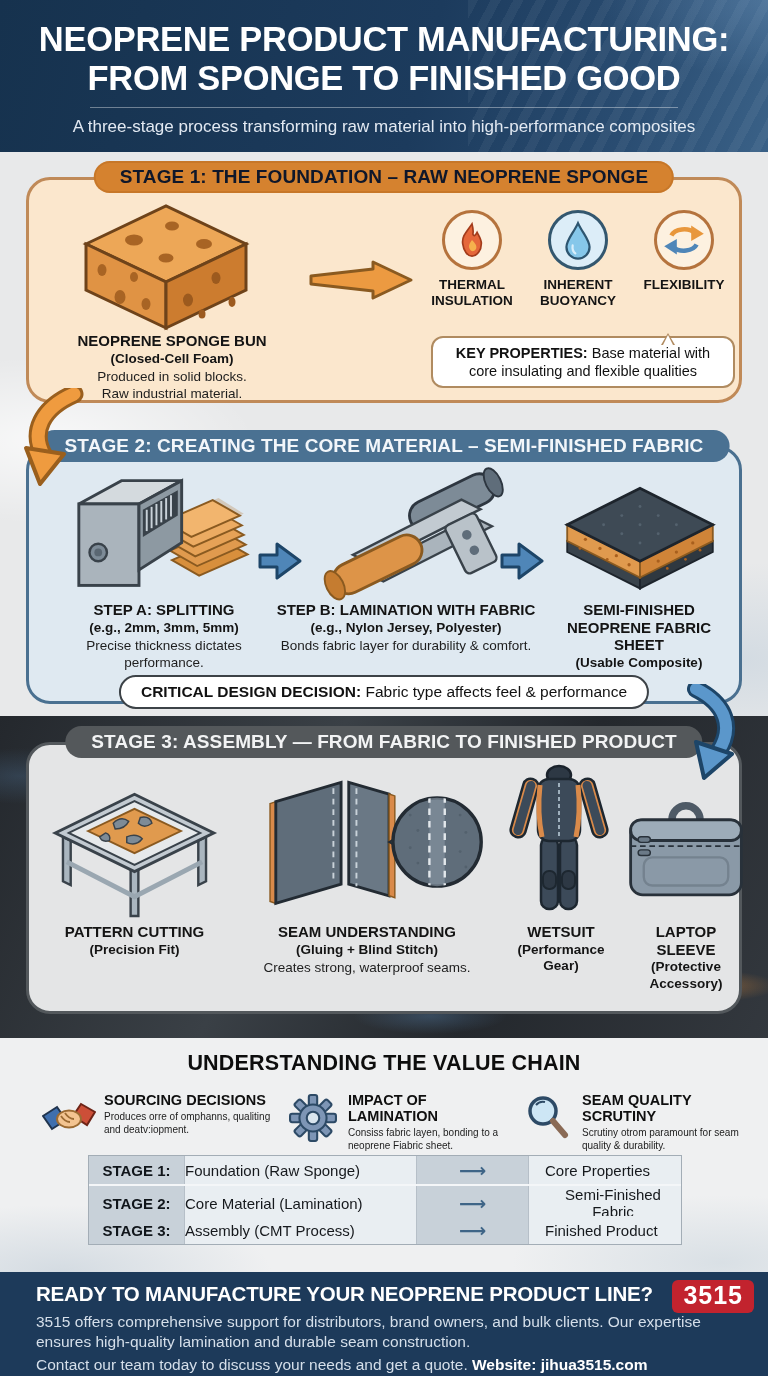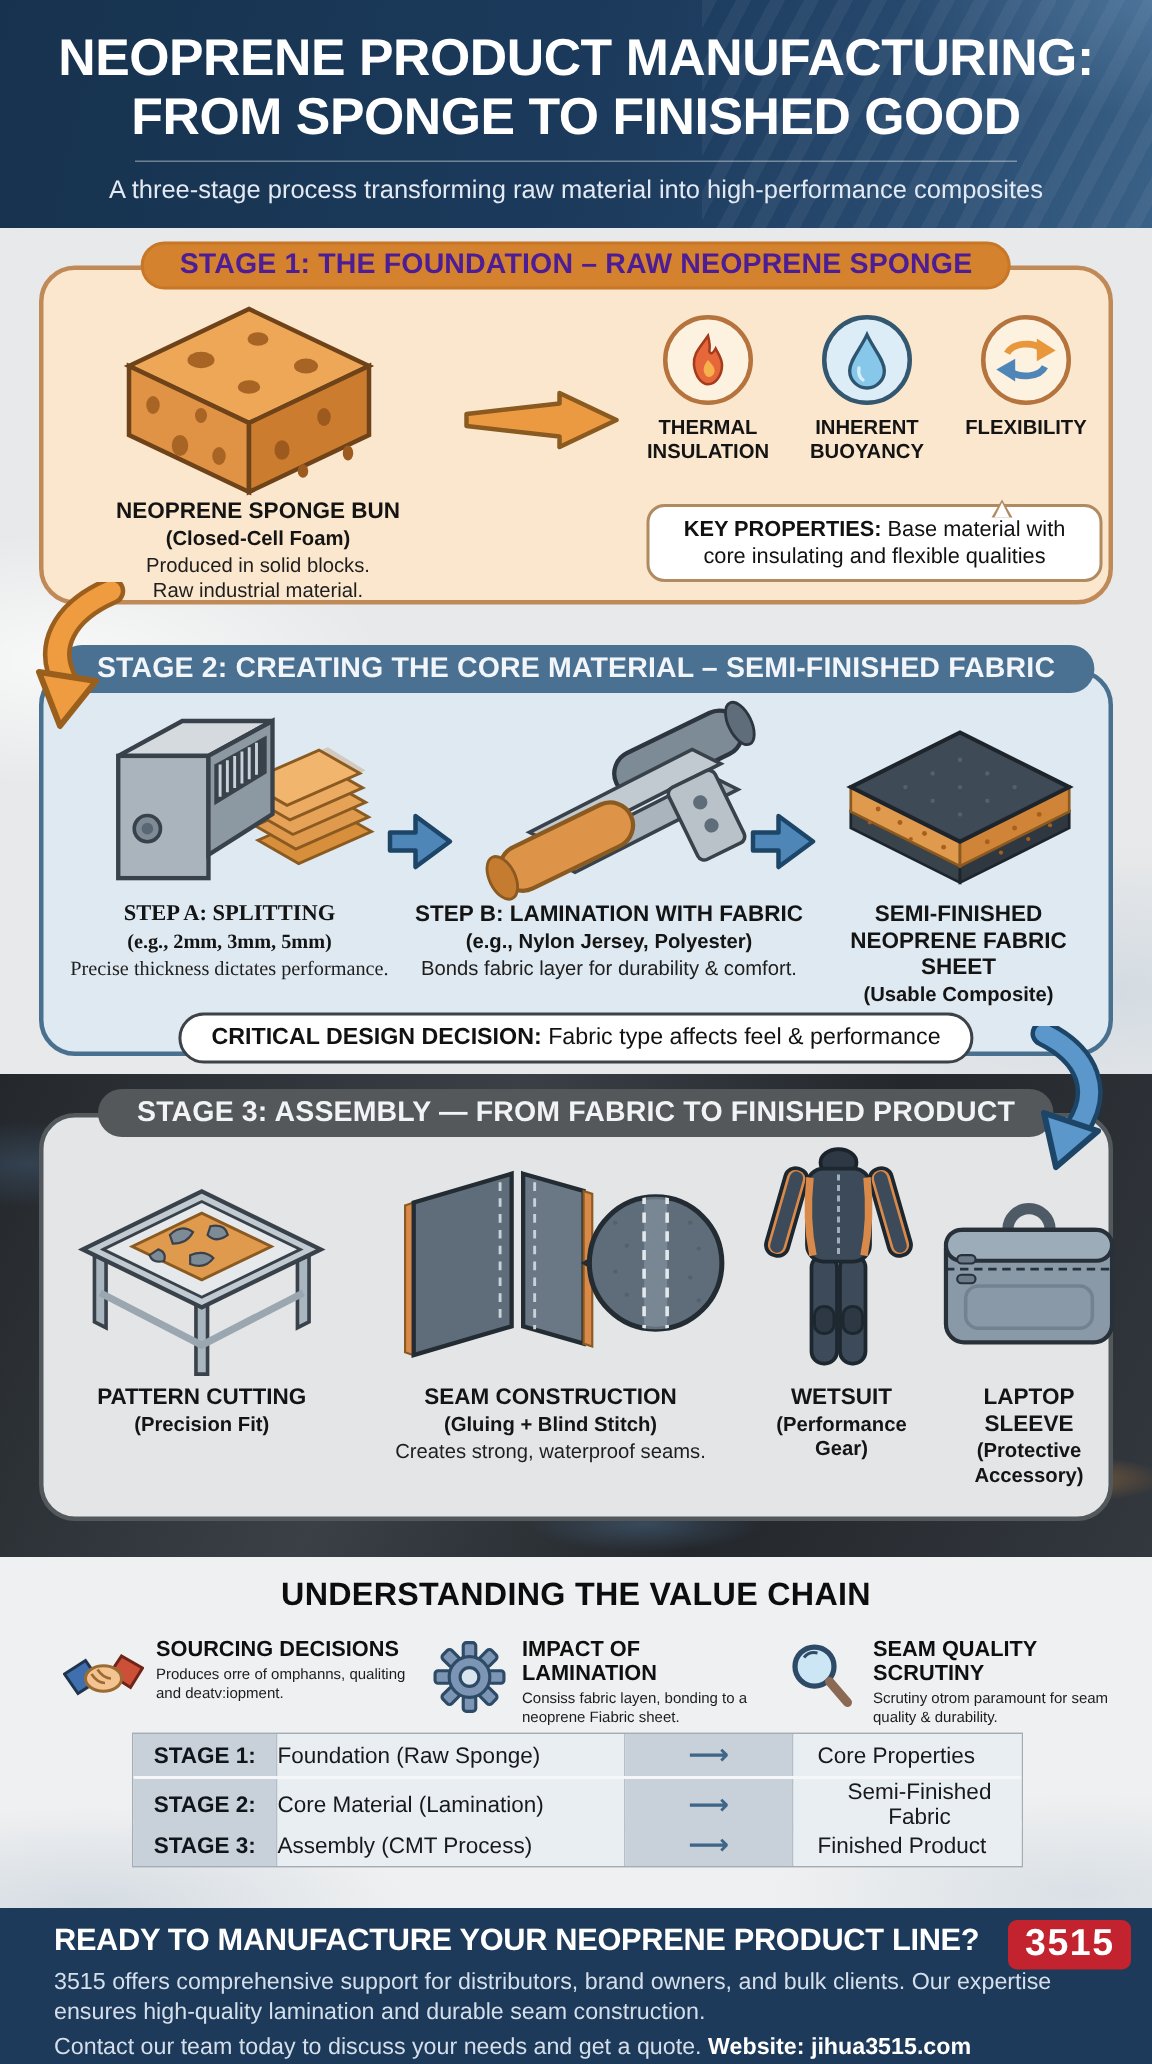--- a/index.html
+++ b/index.html
@@ -35,21 +35,21 @@
   
   .panel{box-sizing:border-box;border-radius:24px;}
   .stage1-panel{left:26px;top:177px;width:716px;height:226px;background:#fbe7cd;border:3px solid #c08a58;}
   .stage2-panel{left:26px;top:446px;width:716px;height:258px;background:#dfe9f1;border:3px solid #4a7090;}
   .stage3-panel{left:26px;top:742px;width:716px;height:272px;background:#e4e5e6;border:3px solid #53585c;}
   .stage-pill{
     position:absolute;left:50%;transform:translateX(-50%);top:-19px;
     padding:5px 26px;border-radius:26px;font-weight:bold;font-size:19px;
     white-space:nowrap;z-index:5;letter-spacing:.1px;
   }
-  .pill-orange{background:#d5822f;color:#4c1d95;box-shadow:0 0 0 2px rgba(176,100,28,.35) inset;}
+  .pill-orange{background:#d5822f;color:#0f172a;box-shadow:0 0 0 2px rgba(176,100,28,.35) inset;}
   .pill-blue{background:#4a7192;color:#f2f6fa;}
   .pill-gray{background:#54585b;color:#f2f3f4;}
   .callout{
     position:absolute;left:50%;transform:translateX(-50%);bottom:-8px;
     background:#fff;border:2.5px solid #3c4247;border-radius:24px;
     padding:6px 20px;font-size:15.5px;color:#111;white-space:nowrap;z-index:5;
   }
   .callout b{font-weight:bold;}
   
   .caption{text-align:center;color:#141414;}
@@ -229,21 +229,21 @@
       <line x1="92" y1="42" x2="92" y2="64"></line>
         <line x1="97" y1="39" x2="97" y2="61"></line>
       <line x1="102" y1="36" x2="102" y2="58"></line>
         <line x1="107" y1="33" x2="107" y2="55"></line>
       <line x1="112" y1="30" x2="112" y2="52"></line>
         <line x1="117" y1="27" x2="117" y2="49"></line>
     </g>
     <circle cx="42" cy="86" r="9" fill="#7d8b97" stroke="#39424a" stroke-width="2.5"></circle>
     <circle cx="42" cy="86" r="4" fill="#5a6772"></circle>
   </svg>
-  <div class="abs caption" style="left:13px;top:152px;width:222px;font-family:Liberation Serif, serif;">
+  <div class="abs caption" style="left:24px;top:152px;width:222px;">
     <div class="cap-title">STEP A: SPLITTING</div>
     <div class="cap-sub">(e.g., 2mm, 3mm, 5mm)</div>
     <div class="cap-desc">Precise thickness dictates performance.</div>
   </div>
 
   <svg class="abs" style="left:228px;top:92px;" width="46" height="40" viewBox="0 0 46 40">
     <polygon points="3,14 20,14 20,3 43,20 20,37 20,26 3,26" fill="#4f86b8" stroke="#1d4568" stroke-width="3" stroke-linejoin="round"></polygon>
   </svg>
 
   <svg class="abs" style="left:282px;top:14px;" width="200" height="138" viewBox="0 0 210 144">
@@ -371,21 +371,21 @@
           <circle cx="170" cy="84" r="1.5"></circle>
         <circle cx="178" cy="100" r="1.5"></circle>
           <circle cx="222" cy="50" r="1.5"></circle>
           <circle cx="228" cy="68" r="1.5"></circle>
         <circle cx="222" cy="88" r="1.5"></circle>
           <circle cx="228" cy="104" r="1.5"></circle>
       </g>
     </g>
   </svg>
   <div class="abs caption" style="left:212px;top:178px;width:252px;">
-    <div class="cap-title">SEAM CONSTRUCTION</div>
+    <div class="cap-title">SEAM UNDERSTANDING</div>
     <div class="cap-sub">(Gluing + Blind Stitch)</div>
     <div class="cap-desc">Creates strong, waterproof seams.</div>
   </div>
 
   <svg class="abs" style="left:480px;top:18px;" width="100" height="155" viewBox="0 0 100 155">
     <ellipse cx="50" cy="12" rx="12" ry="9" fill="#2d3844" stroke="#1a222b" stroke-width="2.5"></ellipse>
     <g transform="rotate(16 22 24)">
       <rect x="14" y="16" width="15" height="60" rx="7" fill="#d98a4a" stroke="#1d2730" stroke-width="2.5"></rect>
       <rect x="17" y="18" width="9" height="56" rx="4.5" fill="#3c4a59"></rect>
     </g>

